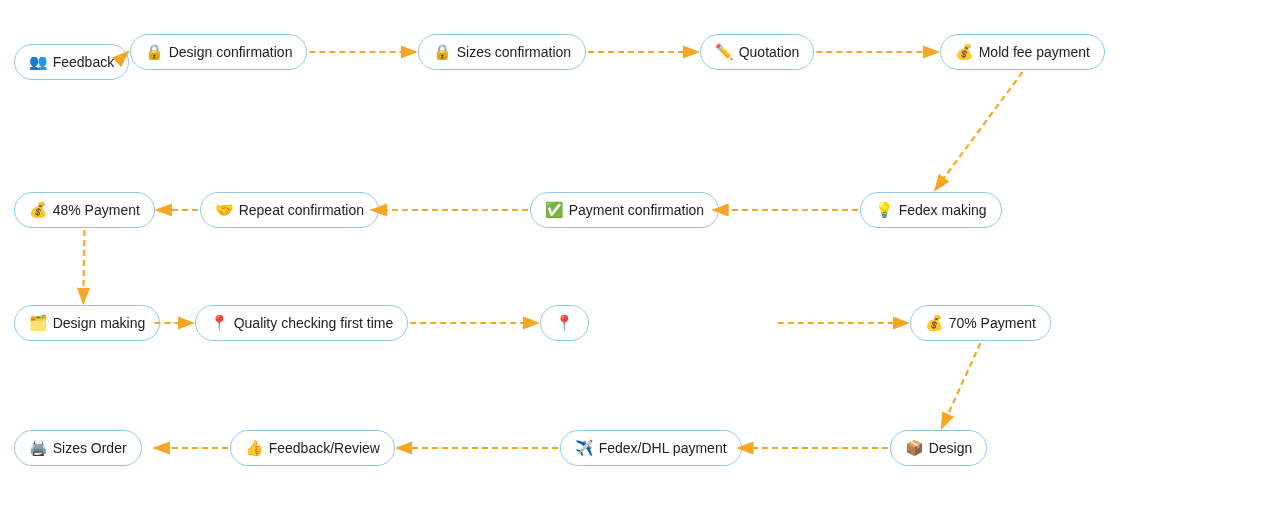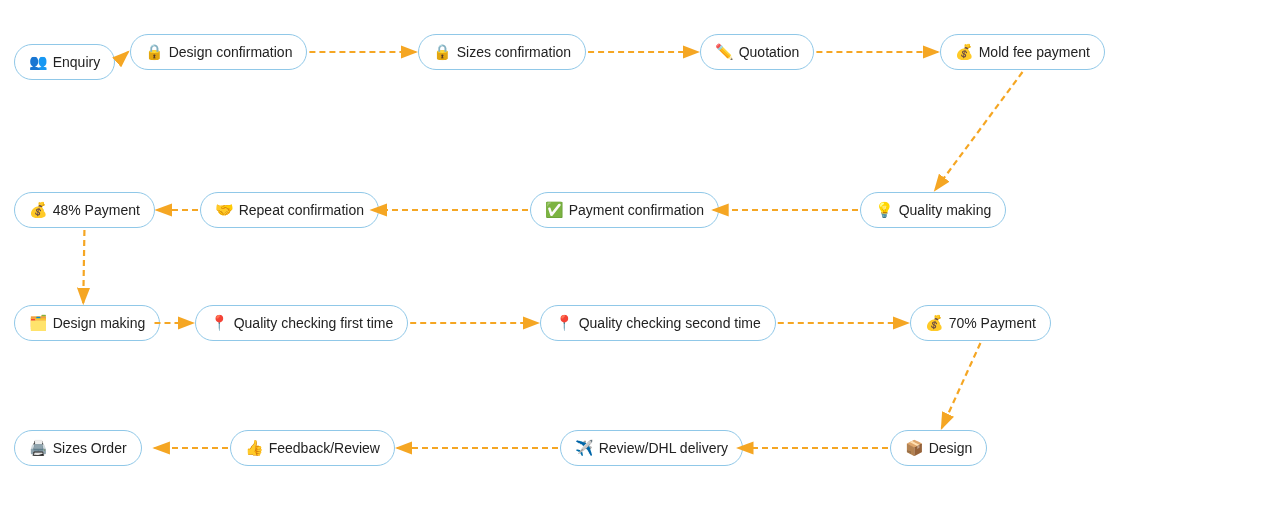--- a/index.html
+++ b/index.html
@@ -64,21 +64,21 @@
       pointer-events: none;
     }
   </style>
 </head>
 <body>
 
 <div class="flow-container">
 
   <div class="node n-enquiry">
     <span class="icon">👥</span>
-    <span>Enquiry</span>
+    <span>Feedback</span>
   </div>
   <div class="node n-design">
     <span class="icon">🔒</span>
     <span>Design confirmation</span>
   </div>
   <div class="node n-sizes">
     <span class="icon">🔒</span>
     <span>Sizes confirmation</span>
   </div>
   <div class="node n-quotation">
@@ -97,51 +97,50 @@
   <div class="node n-orderconf">
     <span class="icon">🤝</span>
     <span>Repeat confirmation</span>
   </div>
   <div class="node n-sampleconf">
     <span class="icon">✅</span>
     <span>Payment confirmation</span>
   </div>
   <div class="node n-samplemaking">
     <span class="icon">💡</span>
-    <span>Quality making</span>
+    <span>Fedex making</span>
   </div>
 
   <div class="node n-ordermaking">
     <span class="icon">🗂️</span>
     <span>Design making</span>
   </div>
   <div class="node n-qc1">
     <span class="icon" style="color:#4caf50;">📍</span>
     <span>Quality checking first time</span>
   </div>
   <div class="node n-qc2">
     <span class="icon" style="color:#4caf50;">📍</span>
-    <span>Quality checking second time</span>
   </div>
   <div class="node n-70pay">
     <span class="icon">💰</span>
     <span>70% Payment</span>
   </div>
 
   <div class="node n-repeatorder">
     <span class="icon">🖨️</span>
     <span>Sizes Order</span>
   </div>
   <div class="node n-feedback">
     <span class="icon">👍</span>
     <span>Feedback/Review</span>
   </div>
   <div class="node n-fedex">
     <span class="icon">✈️</span>
-    <span>Review/DHL delivery</span>
+    <span>Fedex/DHL payment</span>
   </div>
   <div class="node n-packing">
     <span class="icon">📦</span>
     <span>Design</span>
   </div>
 
   <svg class="arrows-svg">
     <defs>
       <marker id="ah" markerWidth="8" markerHeight="6" refX="7" refY="3" orient="auto">
         <polygon points="0 0, 8 3, 0 6" fill="#f5a623"></polygon>

